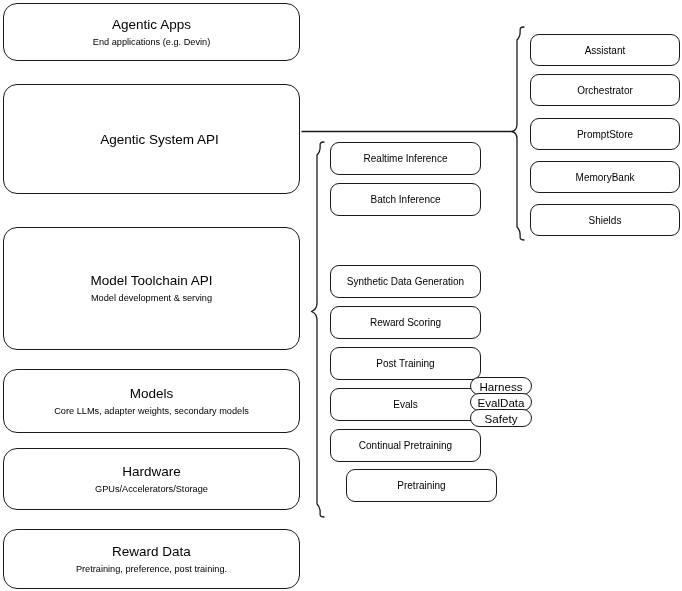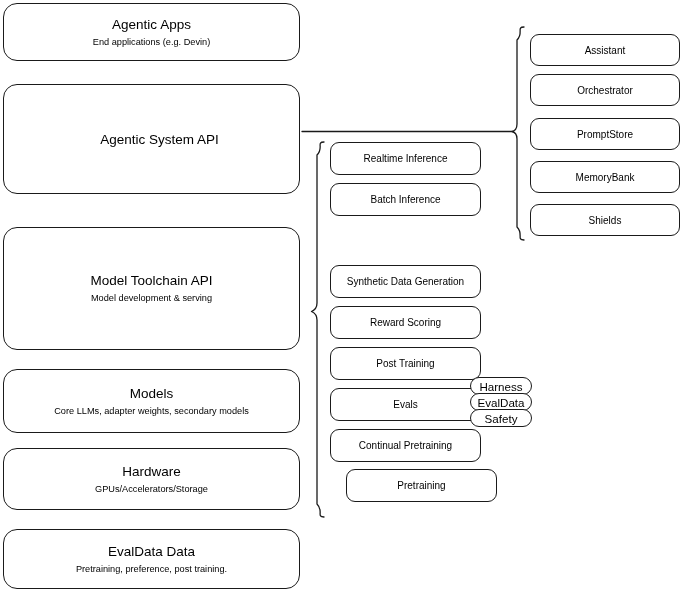--- a/index.html
+++ b/index.html
@@ -136,21 +136,21 @@
     <div class="layer-title">Models</div>
     <div class="layer-sub">Core LLMs, adapter weights, secondary models</div>
   </div>
 
   <div class="box layer-box" style="left:3px; top:448px; width:297px; height:62px;">
     <div class="layer-title">Hardware</div>
     <div class="layer-sub">GPUs/Accelerators/Storage</div>
   </div>
 
   <div class="box layer-box" style="left:3px; top:529px; width:297px; height:60px;">
-    <div class="layer-title">EvalData Data</div>
+    <div class="layer-title">Reward Data</div>
     <div class="layer-sub">Pretraining, preference, post training.</div>
   </div>
 
   <div class="box item-box" style="left:330px; top:142px; width:151px; height:33px;">
     <div class="item-label">Realtime Inference</div>
   </div>
   <div class="box item-box" style="left:330px; top:183px; width:151px; height:33px;">
     <div class="item-label">Batch Inference</div>
   </div>
   <div class="box item-box" style="left:330px; top:265px; width:151px; height:33px;">

